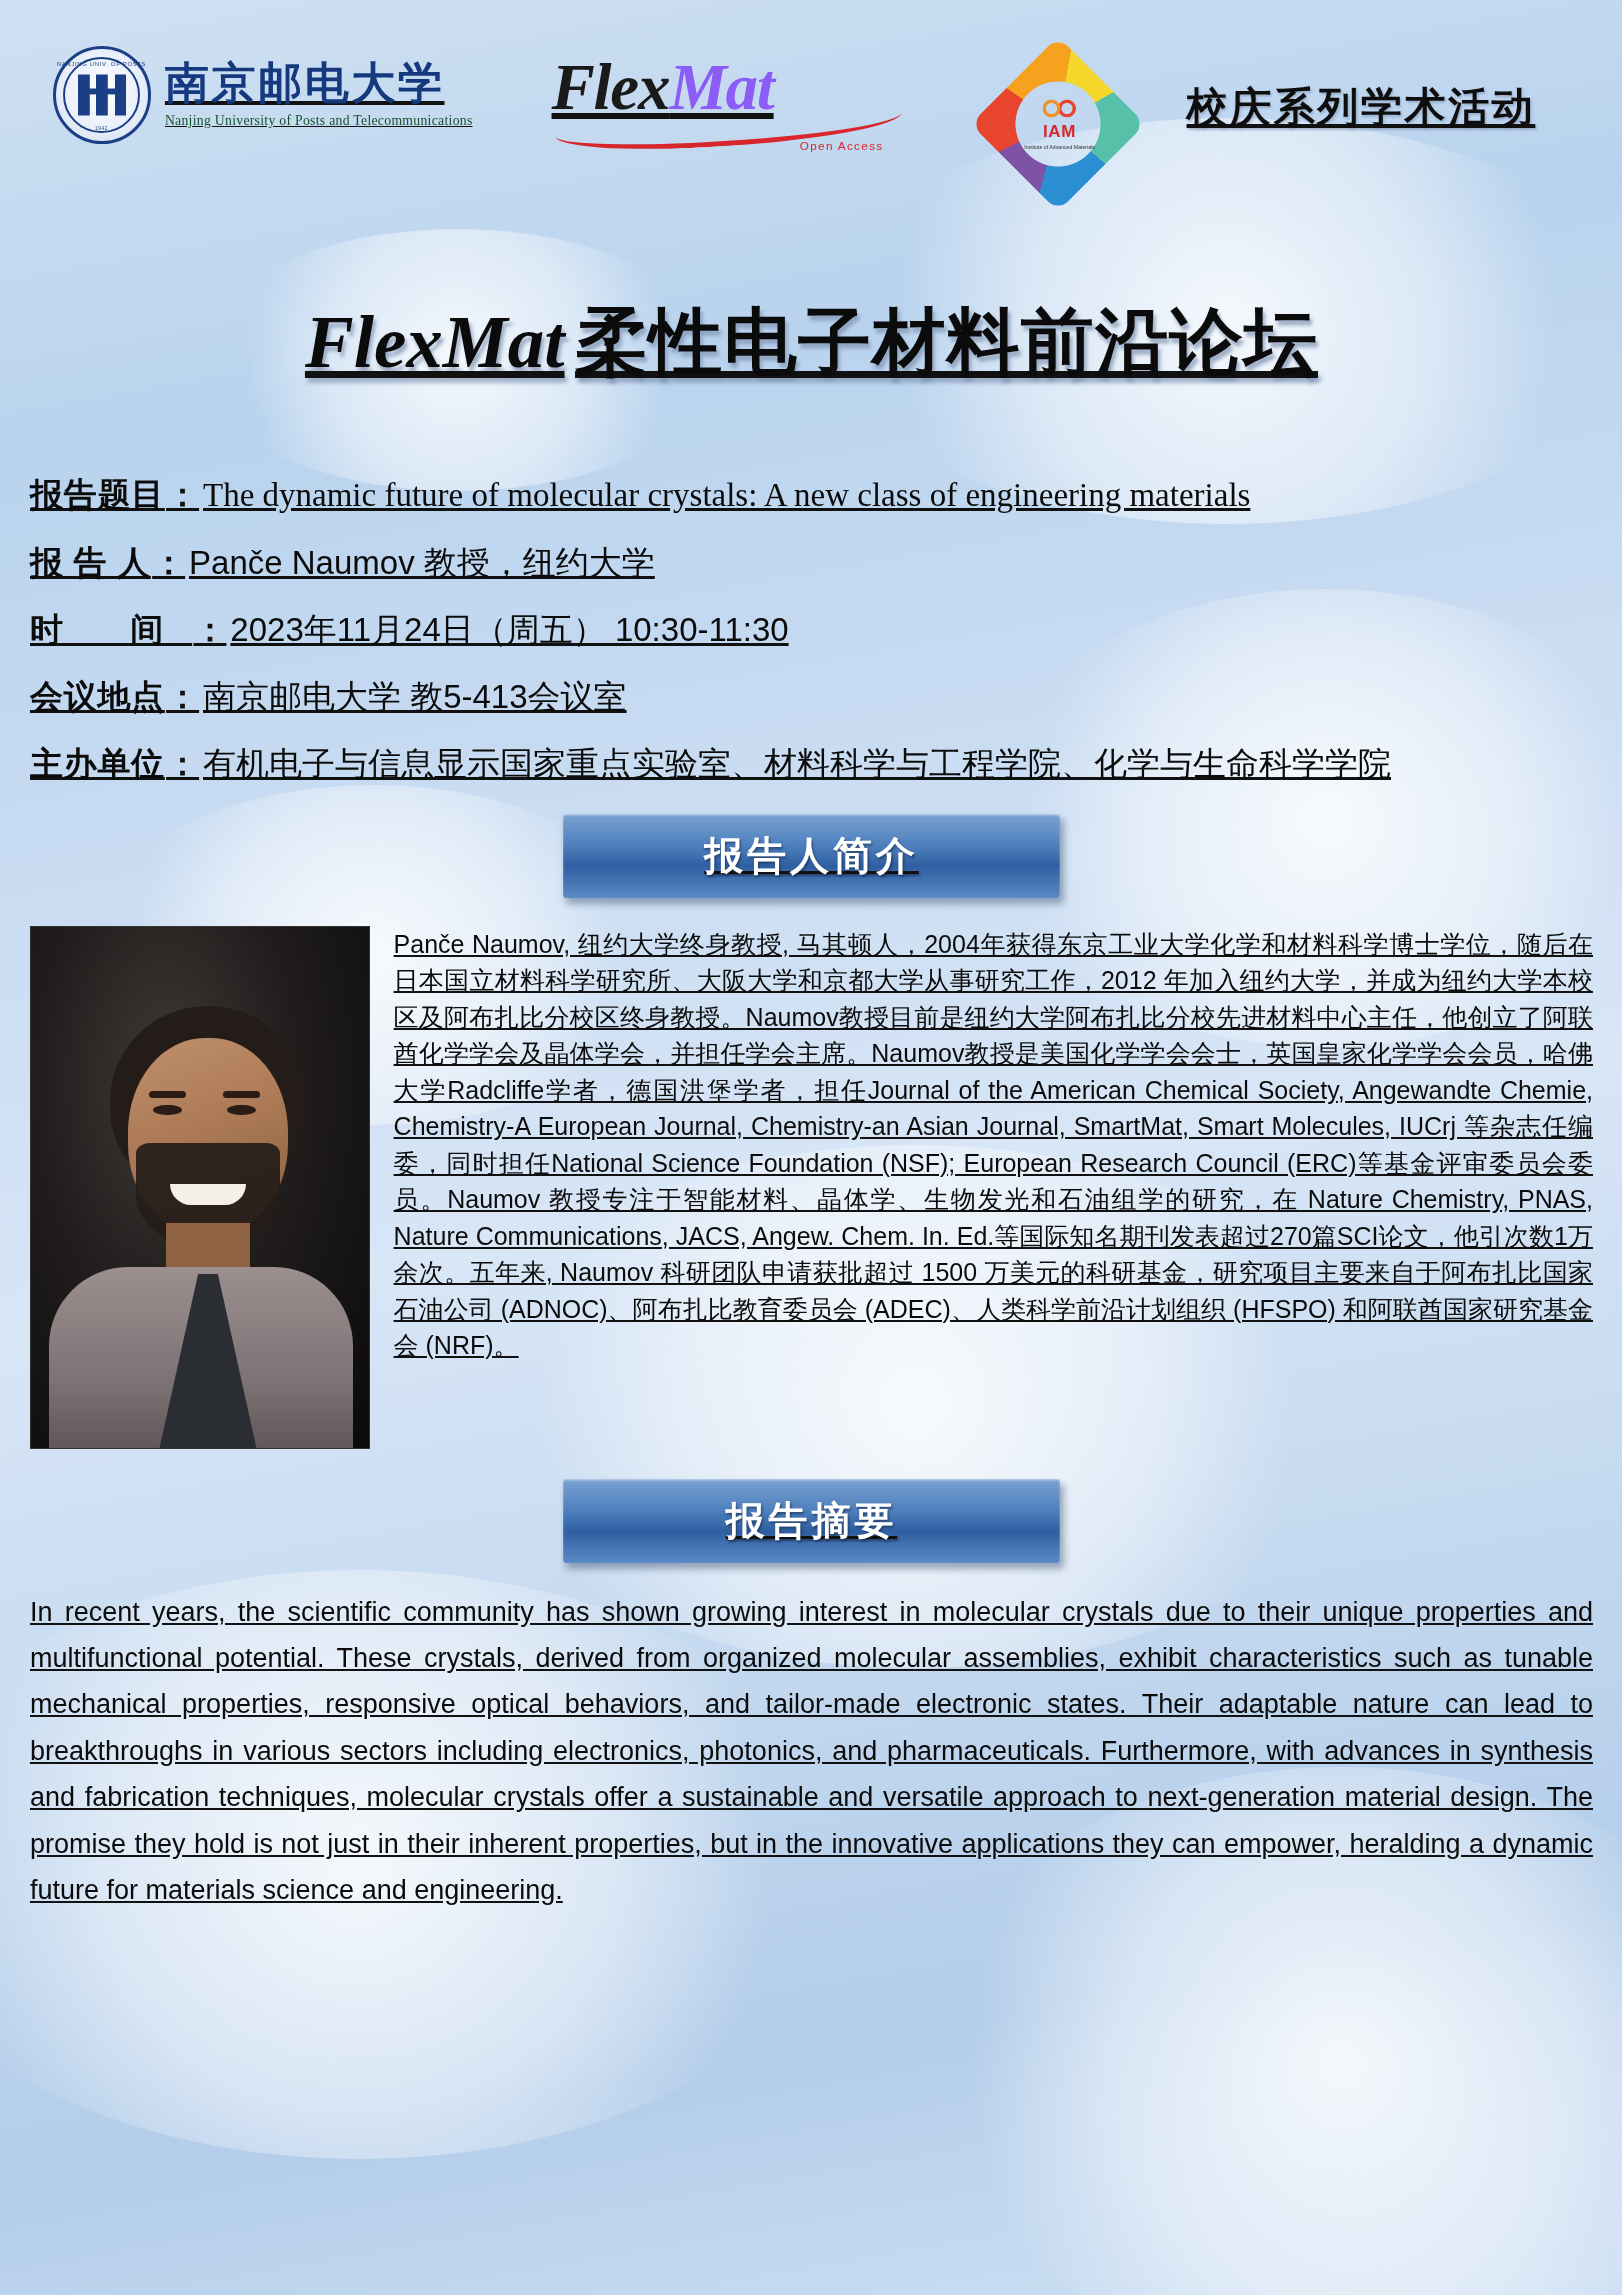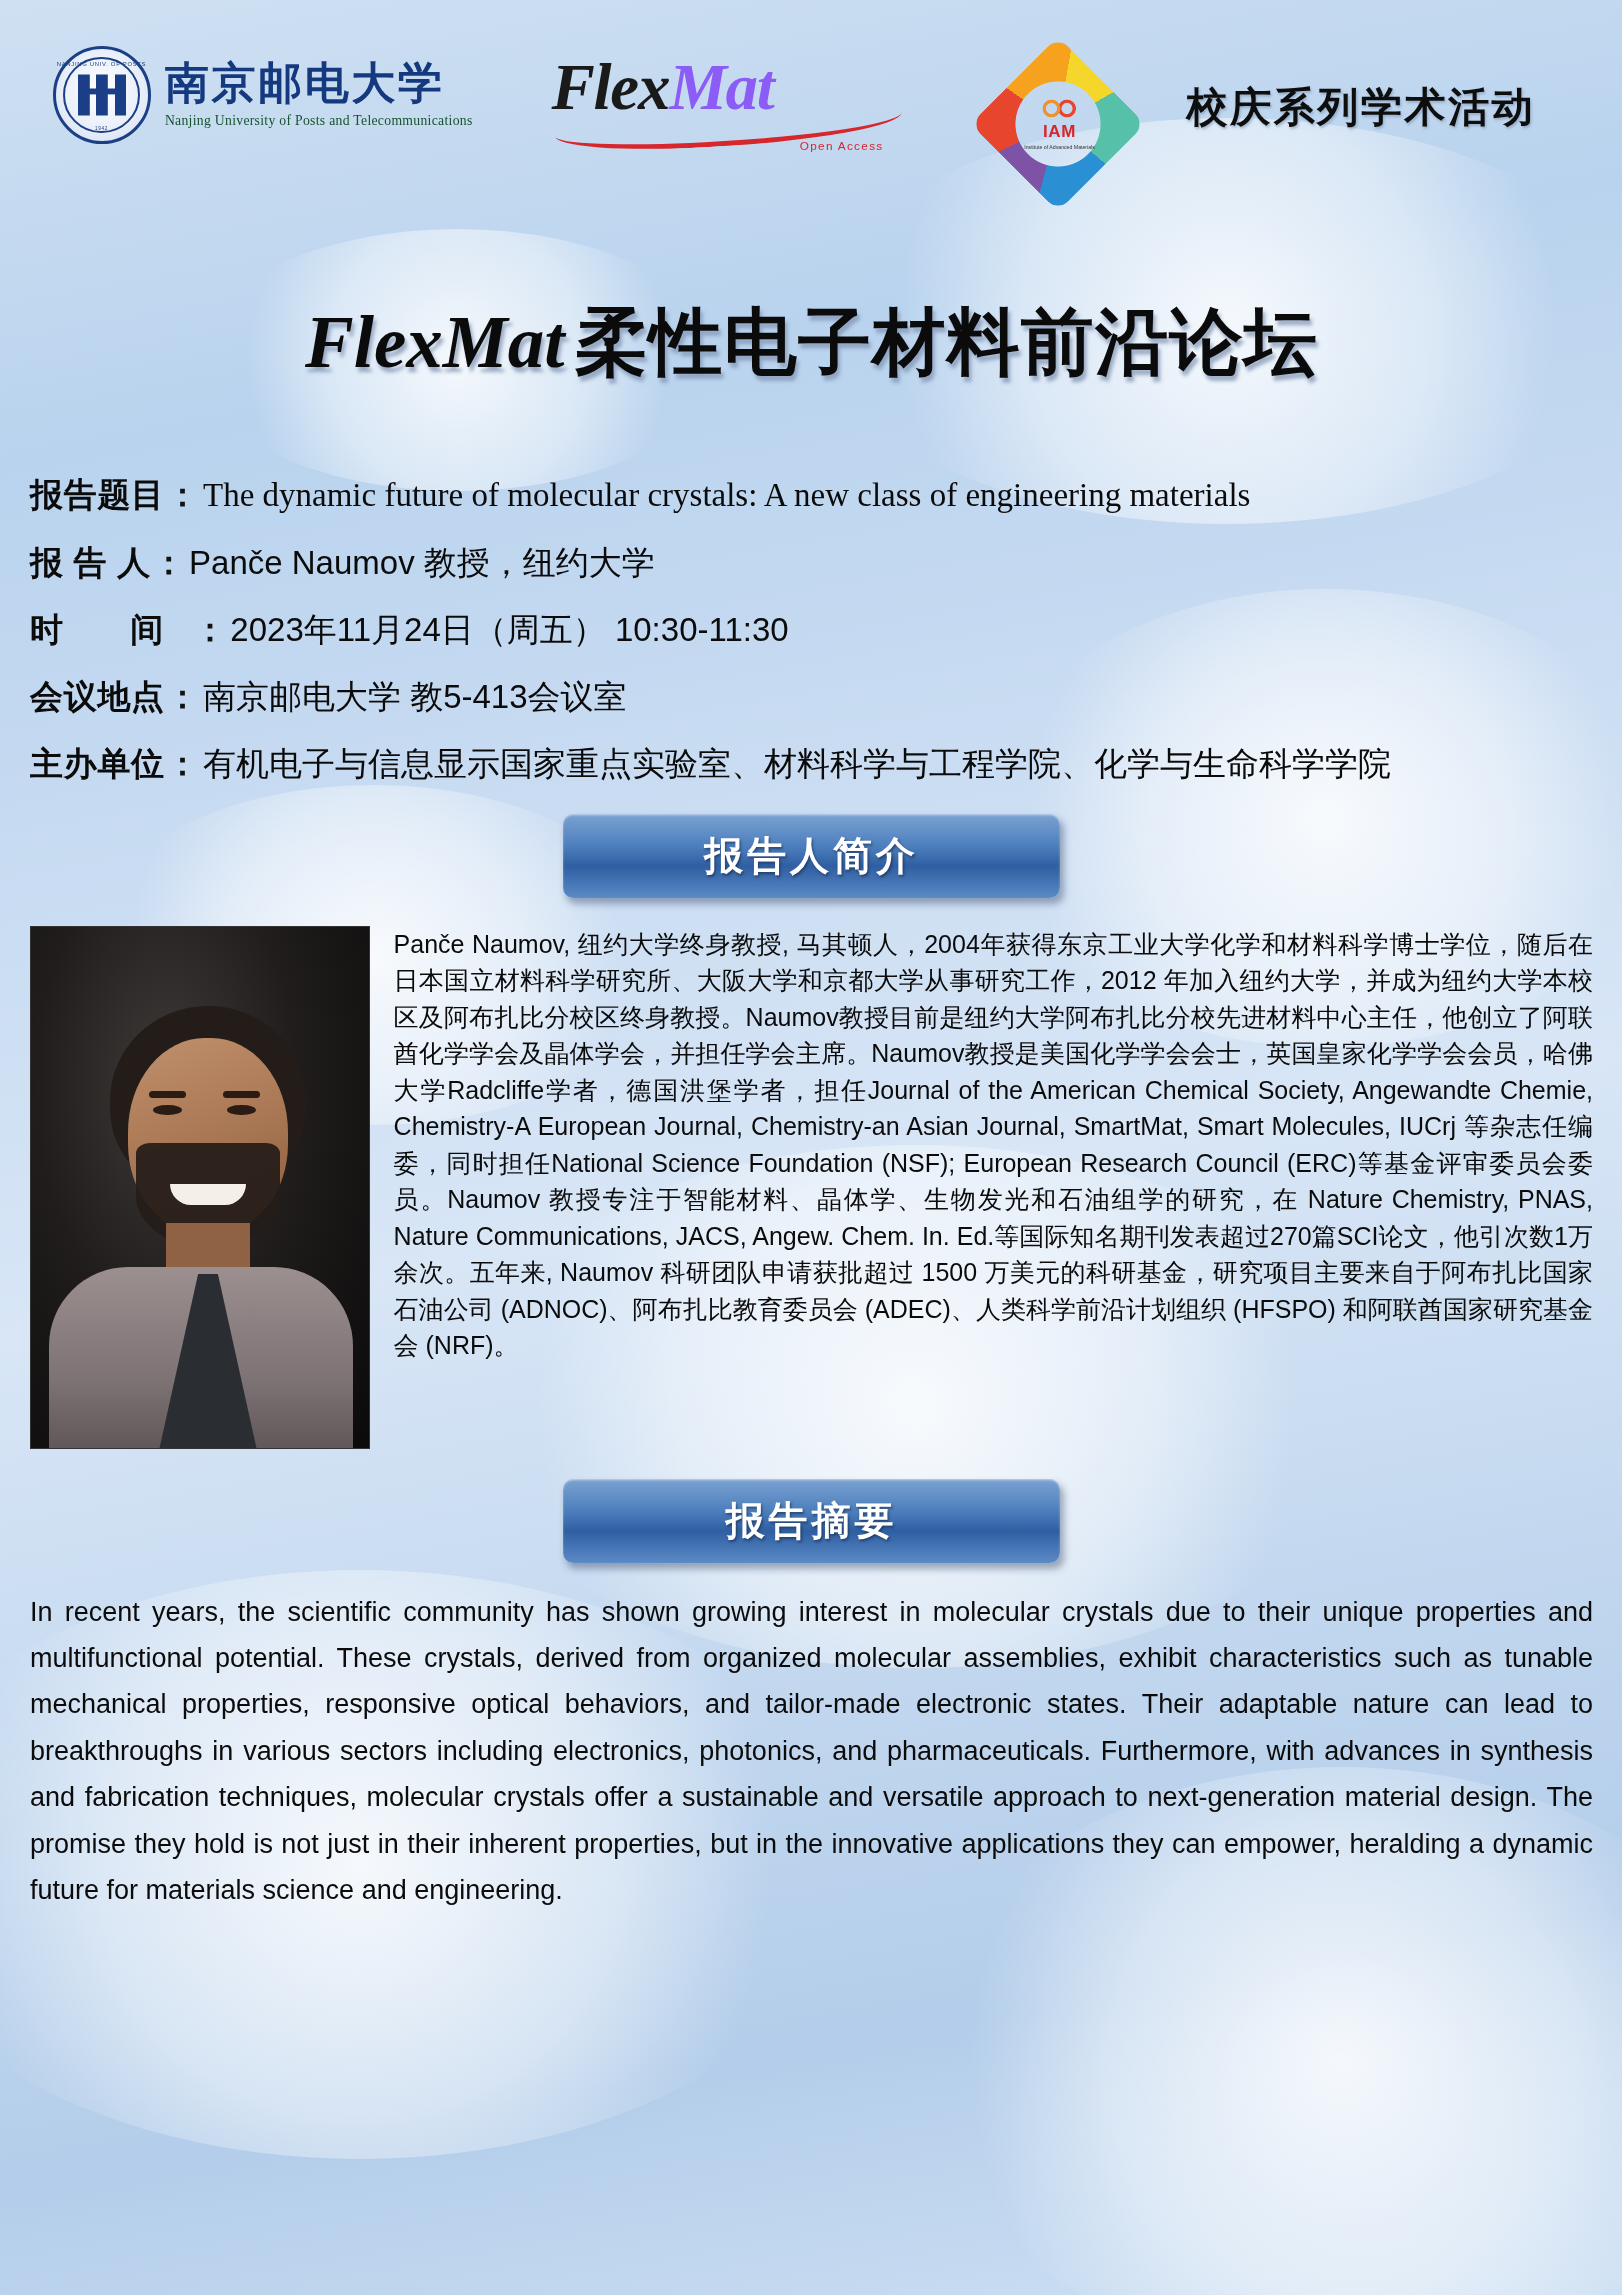--- a/index.html
+++ b/index.html
@@ -29,20 +29,21 @@
   .c5 { left: -131px; top: 1570px; width: 982px; height: 589px; }
   .c6 { left: 916px; top: 1767px; width: 851px; height: 589px; }
   .c7 { left: 196px;  top: 229px;  width: 523px;  height: 262px; }
 
   .page {
     position: relative;
     z-index: 2;
     width: 1623px;
     height: 2295px;
     box-sizing: border-box;
+    text-decoration: underline;
   }
 
   
   .header {
     position: relative;
     height: 255px;
     padding: 46px 46px 0 46px;
     box-sizing: border-box;
     display: flex;
     align-items: flex-start;
@@ -265,21 +266,21 @@
 
   
   .banner-wrap {
     display: flex;
     justify-content: center;
     margin-top: 30px;
   }
   .banner {
     width: 497px;
     height: 84px;
-    border-radius: 10px;
+    border-radius: 3px;
     background: linear-gradient(180deg, #7ba2d2 0%, #4d7fbd 38%, #2f5fa2 62%, #5b8ac6 100%);
     box-shadow: 3.9px 5.2px 7.9px rgba(60,80,110,0.45), inset 0 1.3px 2px rgba(255,255,255,0.5);
     display: flex;
     align-items: center;
     justify-content: center;
   }
   .banner-text {
     font-family: "Liberation Serif", serif;
     font-weight: bold;
     font-size: 39px;

